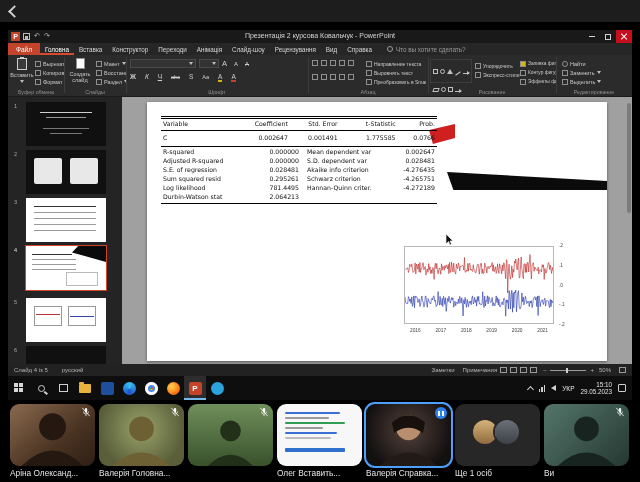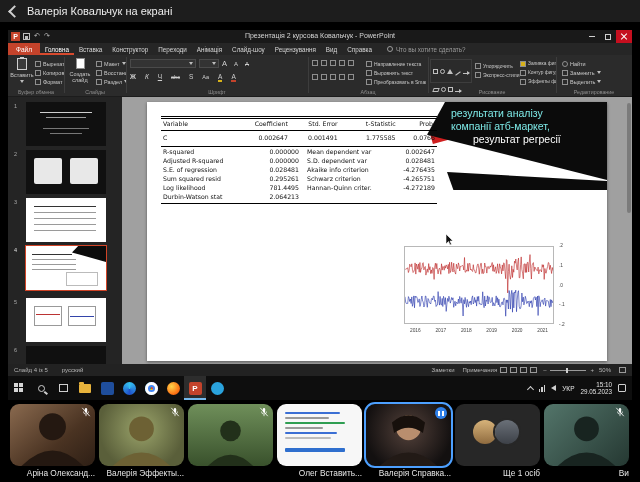--- a/index.html
+++ b/index.html
@@ -123,38 +123,37 @@
   .chev{width:5px;height:5px;border-left:1.5px solid #cfcfcf;border-top:1.5px solid #cfcfcf;transform:rotate(45deg);margin-top:2px}
   .bars{display:flex;align-items:flex-end;gap:1px}
   .bars div{width:1.5px;background:#cfcfcf}
   .spk{width:0;height:0;border-top:3px solid transparent;border-bottom:3px solid transparent;border-right:5px solid #cfcfcf}
   .timeblock{text-align:right;line-height:7.5px;font-size:6.3px}
   .notif{width:8px;height:8px;border:1px solid #cfcfcf;border-radius:1px}
 
   
   .tile{position:absolute;top:404px;width:85px;height:62px;border-radius:9px;overflow:hidden;background:#2c2c2c}
   .tile.active{outline:2px solid #4da0ff}
-  .pname{position:absolute;top:468px;width:85px;text-align:right;font-size:8.3px;color:#e6e6e6;
+  .pname{position:absolute;top:468px;width:85px;text-align:left;font-size:8.3px;color:#e6e6e6;
     overflow:hidden;text-overflow:ellipsis;white-space:nowrap}
   .silh{position:absolute;left:0;bottom:0;width:100%;height:100%}
   .micoff{position:absolute;top:3px;right:4px;width:10px;height:10px}
   .pausebadge{position:absolute;top:3px;right:4px;width:12px;height:12px;border-radius:50%;background:#2e7fe8;
     display:flex;align-items:center;justify-content:center;gap:1.5px}
   .pausebadge div{width:1.8px;height:5px;background:#fff}
   .av{position:absolute;border-radius:50%;width:24px;height:24px}
   .docline{position:absolute;height:2px;border-radius:1px}
 </style>
 </head>
 <body>
 
 <div class="screen">
 
   <div class="topbar">
     <span class="backarrow"></span>
-    <span>Валерія Ковальчук на екрані</span>
   </div>
 
   <div class="pp">
 
     <div class="pp-title">
       <div class="pp-logo">P</div>
       <div class="qa">
         <span class="floppy"></span>
         <span>↶</span>
         <span>↷</span>
@@ -401,27 +400,20 @@
           <div class="mline" style="left:10px;top:16px;width:24px;background:#bb3333"></div>
           <div class="mline" style="left:44px;top:18px;width:24px;background:#3344aa"></div>
         </div>
         <span class="tnum" style="top:250px">6</span>
         <div class="thumb dark" style="top:249px"></div>
       </div>
 
       <div class="canvas">
         <div class="slide">
           <div class="band-red"></div>
-          <div class="band-main">
-            <div class="band-text">
-              <div>результати аналізу</div>
-              <div>компанії атб-маркет,</div>
-              <div class="w">результат регресії</div>
-            </div>
-          </div>
           <div class="band-sub"></div>
 
           <div class="tbl">
             <div class="dbl"></div>
             <div class="trow">
               <span class="c1">Variable</span>
               <span class="c2">Coefficient</span>
               <span class="c3">Std. Error</span>
               <span class="c4">t-Statistic</span>
               <span class="c5">Prob.</span>
@@ -599,21 +591,21 @@
           <circle cx="20" cy="12" r="6" fill="#6d6134"></circle>
           <path d="M6 30 Q20 17 34 30 Z" fill="#6d6134"></path>
         </svg>
       <svg class="micoff" viewBox="0 0 12 12">
           <rect x="4.6" y="1.3" width="2.8" height="5.5" rx="1.4" fill="#fff"></rect>
           <path d="M3 5.5 a3 3 0 0 0 6 0" stroke="#fff" stroke-width="0.9" fill="none"></path>
           <line x1="6" y1="8.8" x2="6" y2="11" stroke="#fff" stroke-width="0.9"></line>
           <line x1="1.5" y1="1" x2="10.5" y2="11" stroke="#fff" stroke-width="1"></line>
         </svg>
     </div>
-    <div class="pname" style="left:99px">Валерія Эффекты...</div>
+    <div class="pname" style="left:99px">Валерія Головна...</div>
 
     <div class="tile" style="left:188px;background:linear-gradient(#6f8f5a,#39512c)">
       <svg class="silh" viewBox="0 0 40 30">
           <circle cx="20" cy="13" r="5" fill="#22301a"></circle>
           <path d="M9 30 Q20 19 31 30 Z" fill="#22301a"></path>
         </svg>
       <svg class="micoff" viewBox="0 0 12 12">
           <rect x="4.6" y="1.3" width="2.8" height="5.5" rx="1.4" fill="#fff"></rect>
           <path d="M3 5.5 a3 3 0 0 0 6 0" stroke="#fff" stroke-width="0.9" fill="none"></path>
           <line x1="6" y1="8.8" x2="6" y2="11" stroke="#fff" stroke-width="0.9"></line>

